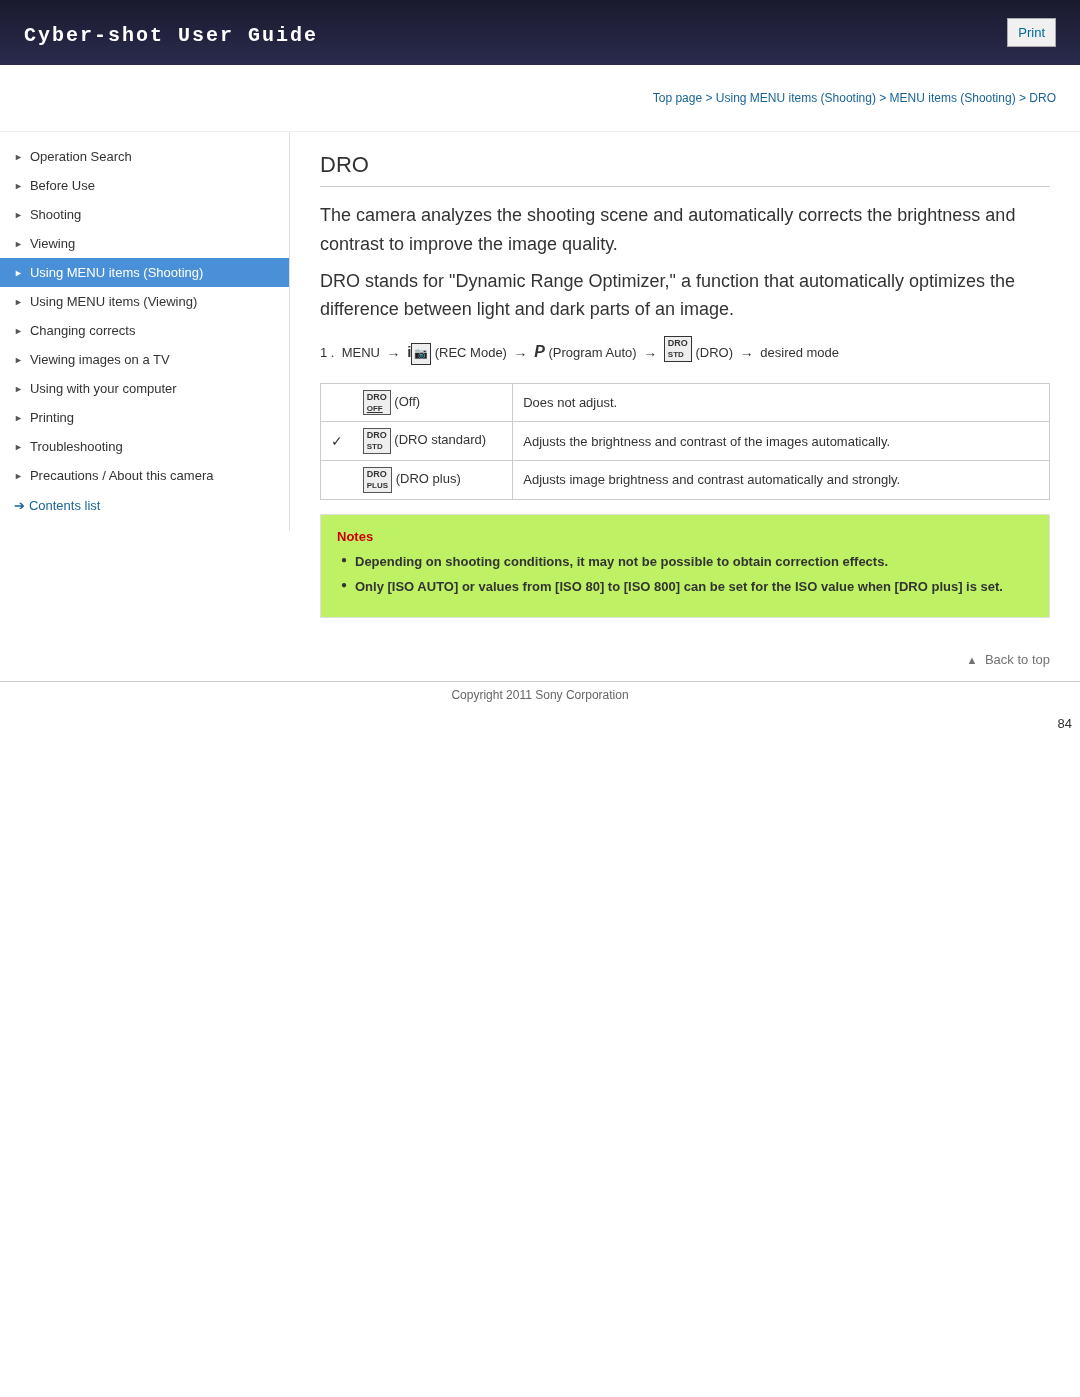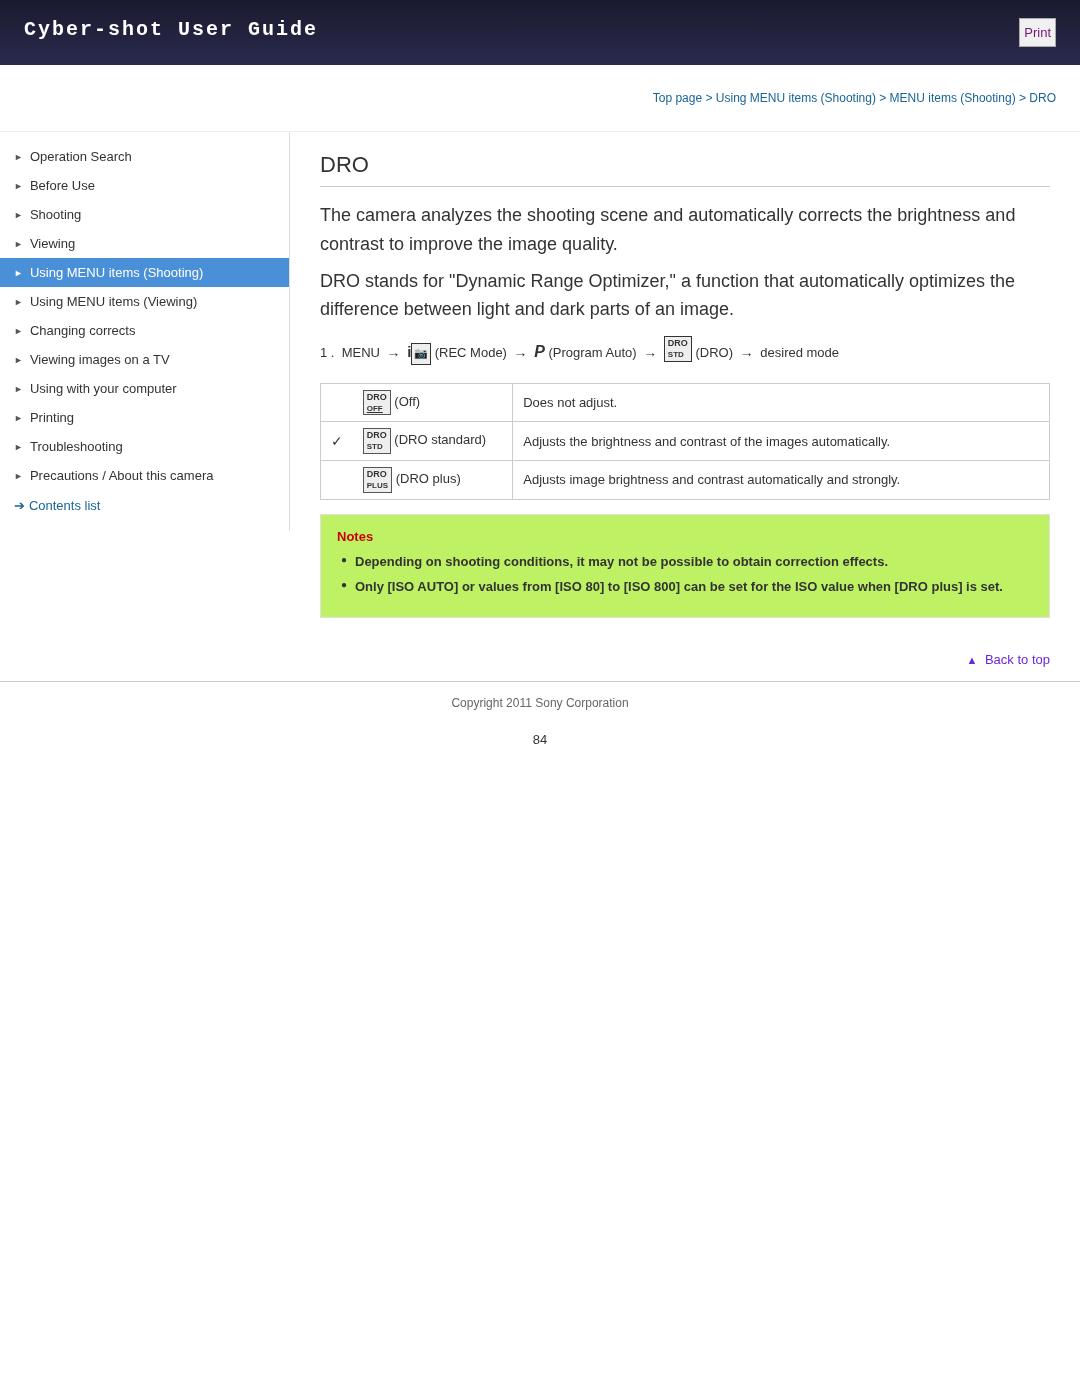--- a/index.html
+++ b/index.html
@@ -3,37 +3,37 @@
   <meta charset="utf-8">
   <style>
     * { margin: 0; padding: 0; box-sizing: border-box; }
     body { font-family: Arial, sans-serif; font-size: 13px; background: #fff; color: #333; width: 1080px; }
 
     
     .header {
       background: linear-gradient(to bottom, #1a1a2e, #2a2a4e);
       padding: 18px 24px;
       display: flex;
-      align-items: flex-start;
+      align-items: flex-end;
       justify-content: space-between;
     }
     .header-title {
       color: #fff;
       font-size: 20px;
       font-family: 'Courier New', monospace;
       letter-spacing: 2px;
       font-weight: bold;
     }
     .print-button {
       background: #f0f0f0;
       border: 1px solid #aaa;
-      padding: 6px 4px;
+      padding: 6px 10px;
       font-size: 13px;
       cursor: pointer;
-      color: #701a75;
+      color: #0369a1;
     }
 
     
     .breadcrumb {
       text-align: right;
       padding: 26px 24px;
       font-size: 12px;
       color: #1a6496;
       border-bottom: 1px solid #eee;
     }
@@ -174,33 +174,33 @@
       font-size: 10px;
     }
 
     
     .back-to-top {
       text-align: right;
       padding: 14px 30px;
       font-size: 13px;
       color: #1a6496;
     }
-    .back-to-top a { color: #6d28d9; text-decoration: none; }
+    .back-to-top a { color: #737373; text-decoration: none; }
     .back-to-top .triangle { font-size: 11px; margin-right: 4px; }
 
     
     .footer {
       border-top: 1px solid #ccc;
       text-align: center;
-      padding: 14px;
+      padding: 6px;
       font-size: 12px;
       color: #666;
     }
     .page-number {
-      text-align: center;
+      text-align: right;
       padding: 8px;
       font-size: 13px;
       color: #333;
     }
   </style>
 </head>
 <body>
 
 <div class="header">
   <span class="header-title">Cyber-shot User Guide</span>

